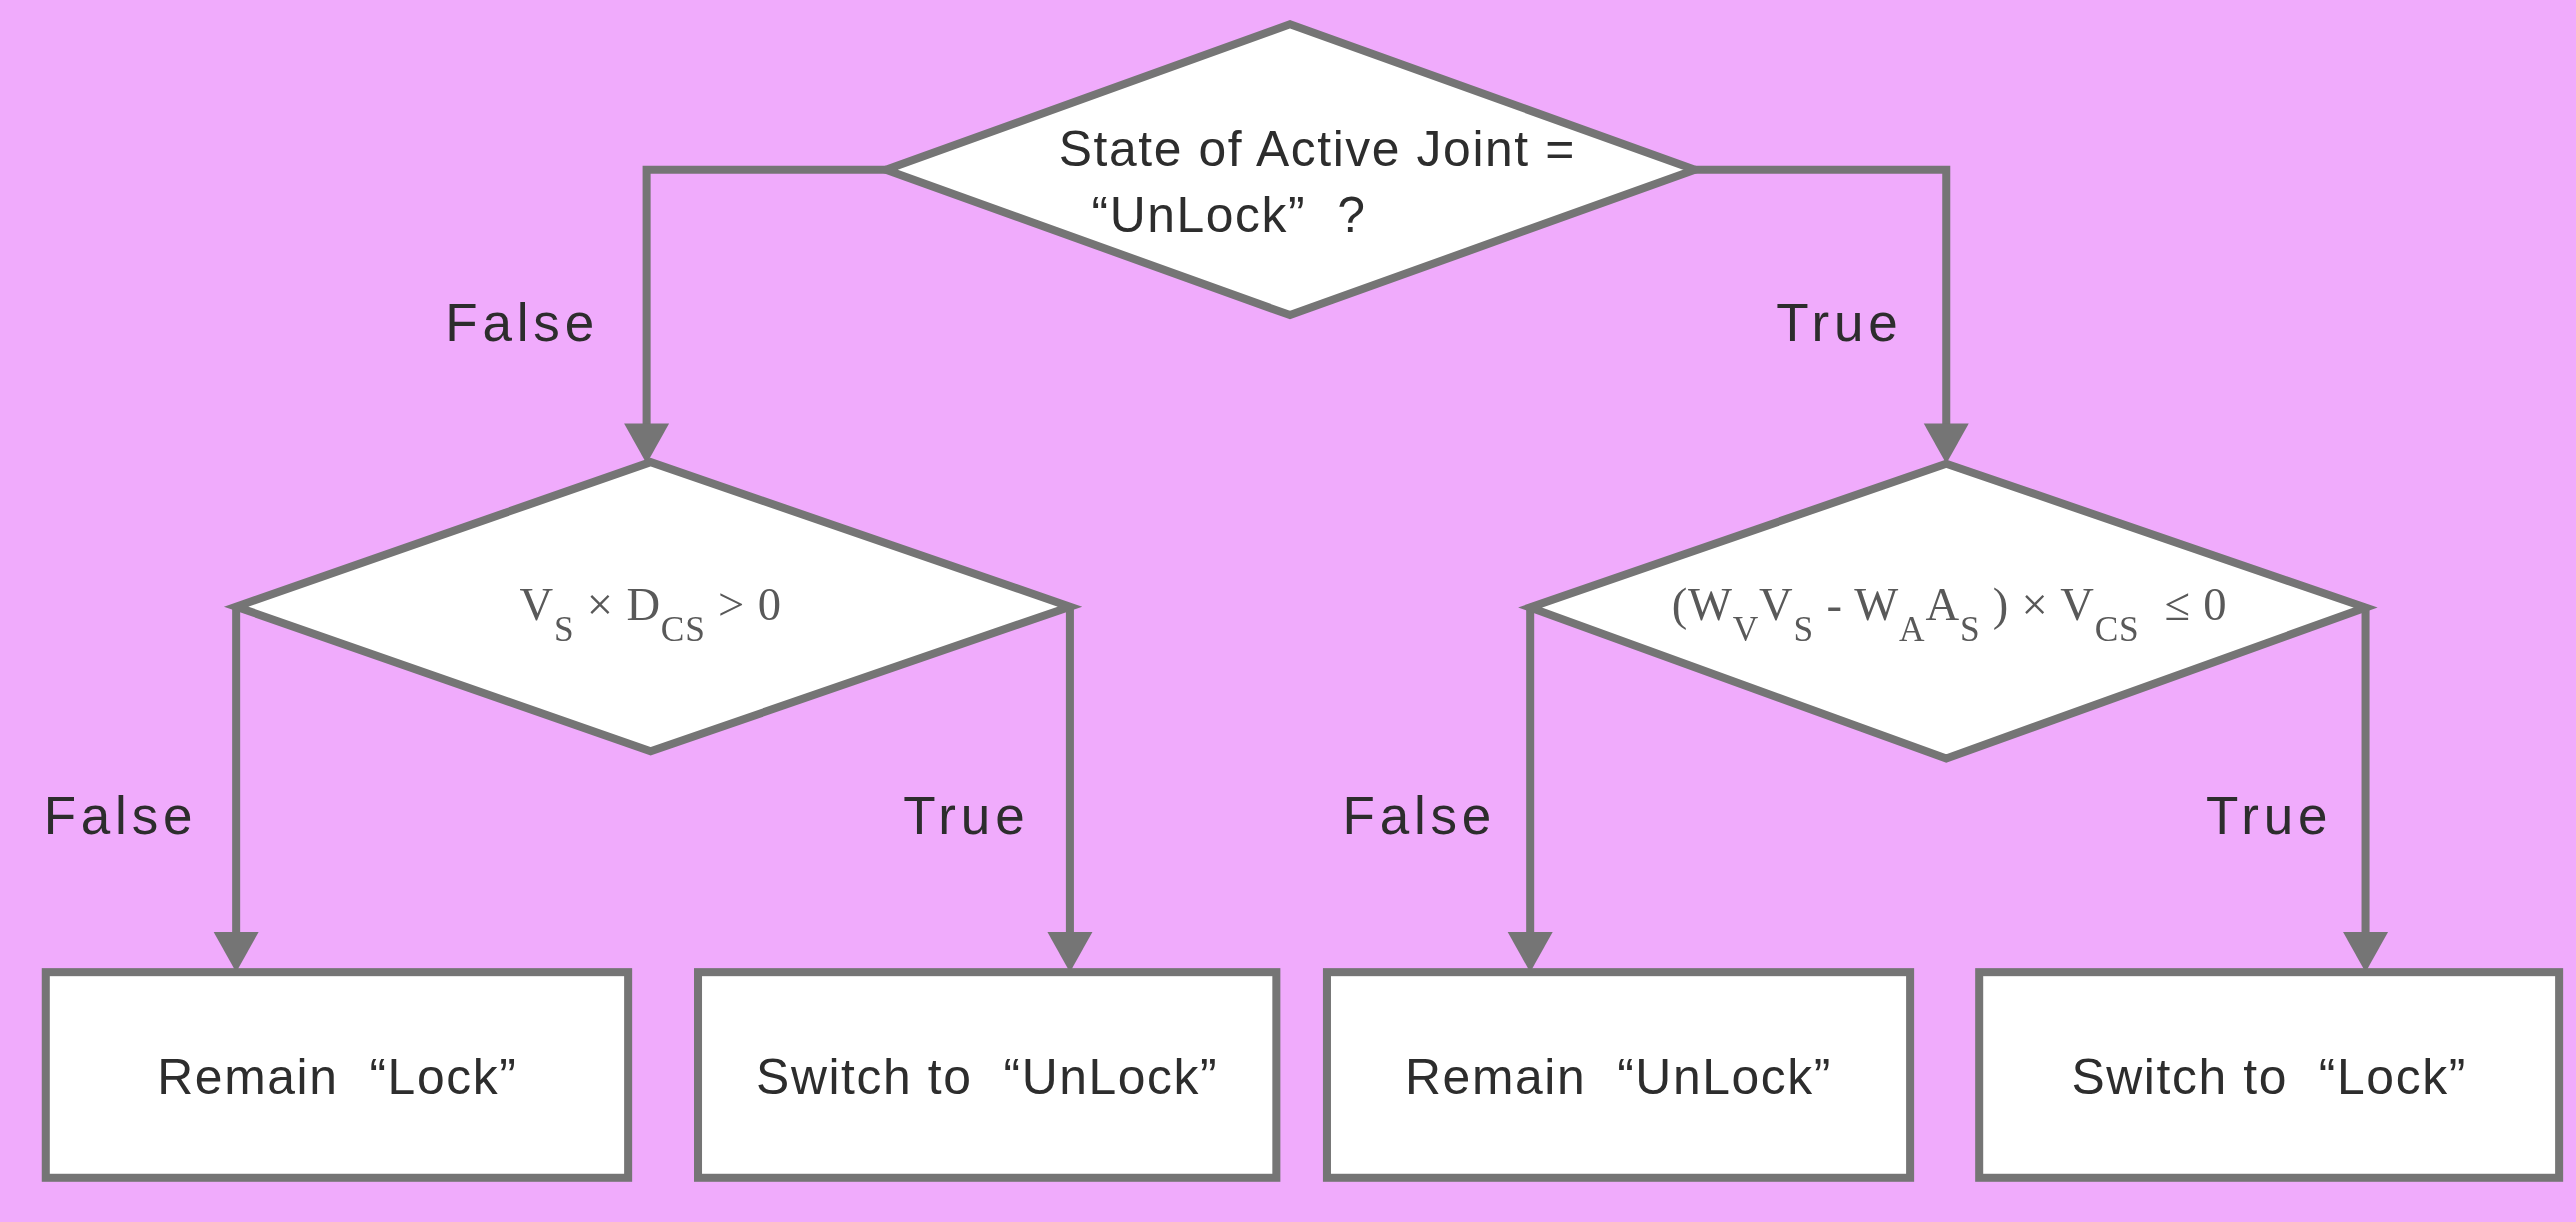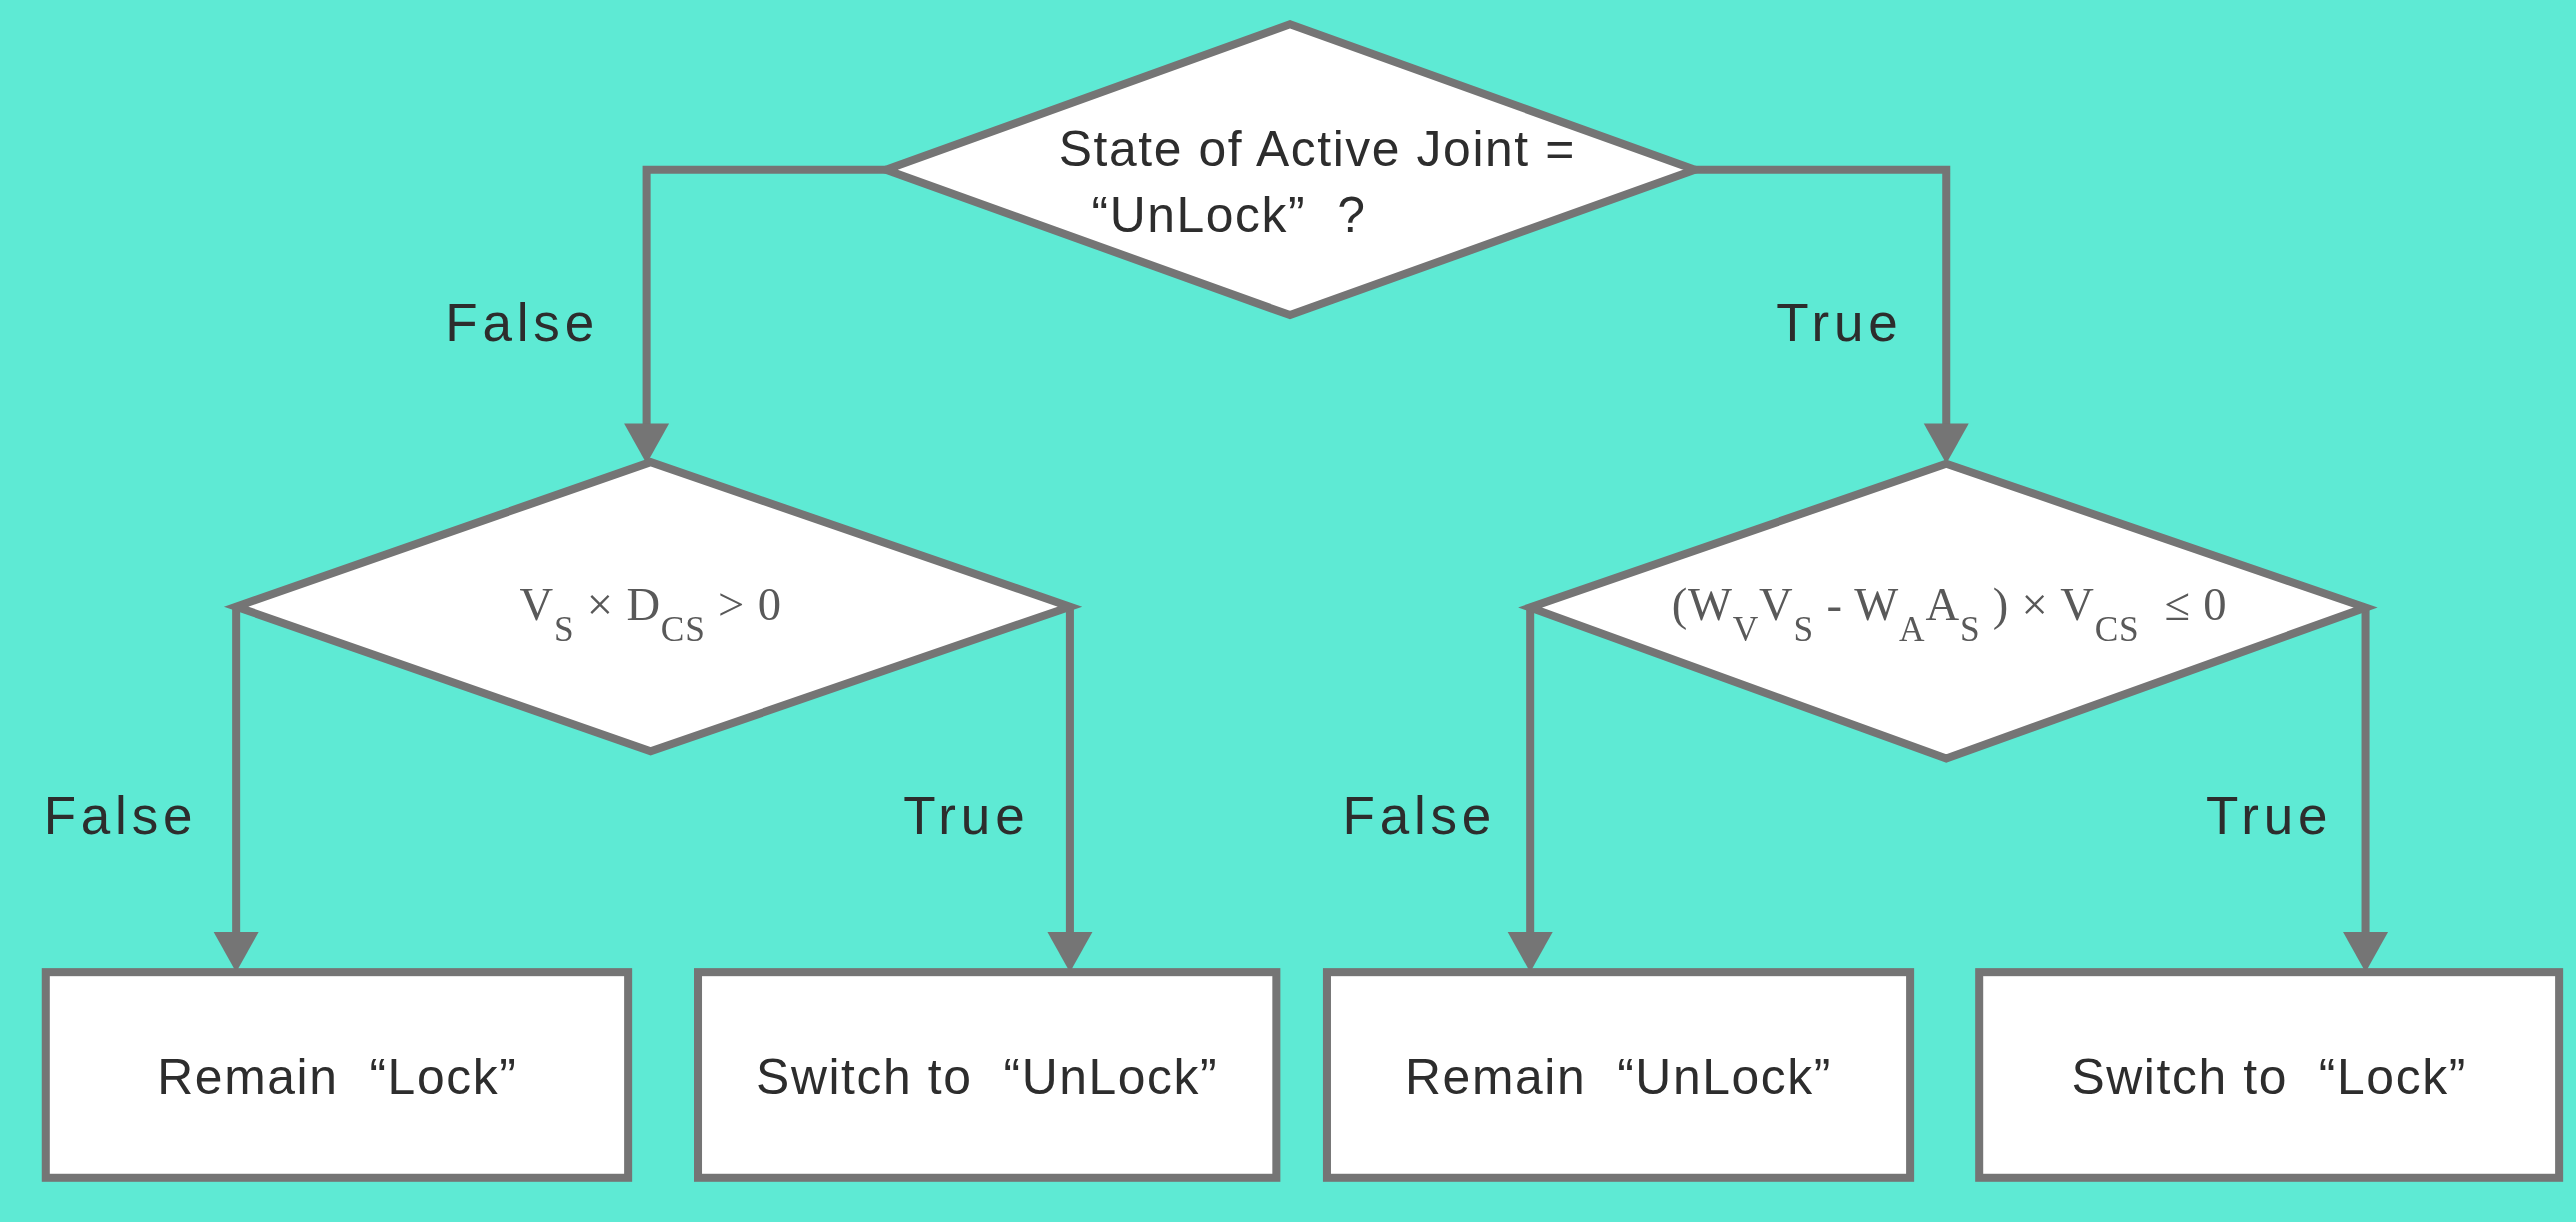--- a/index.html
+++ b/index.html
@@ -3,21 +3,21 @@
 <meta charset="utf-8">
 <style>
   html, body {
     margin: 0;
     padding: 0;
     background: #ffffff;
   }
   .diagram-wrap {
     width: 2576px;
     height: 1223px;
-    background: #5eead4;
+    background: #f0abfc;
   }
   svg { display: block; }
   svg text { white-space: pre; }
   .shape {
     fill: #ffffff;
     stroke: #757575;
     stroke-width: 10;
     stroke-linejoin: miter;
   }
   .conn {

